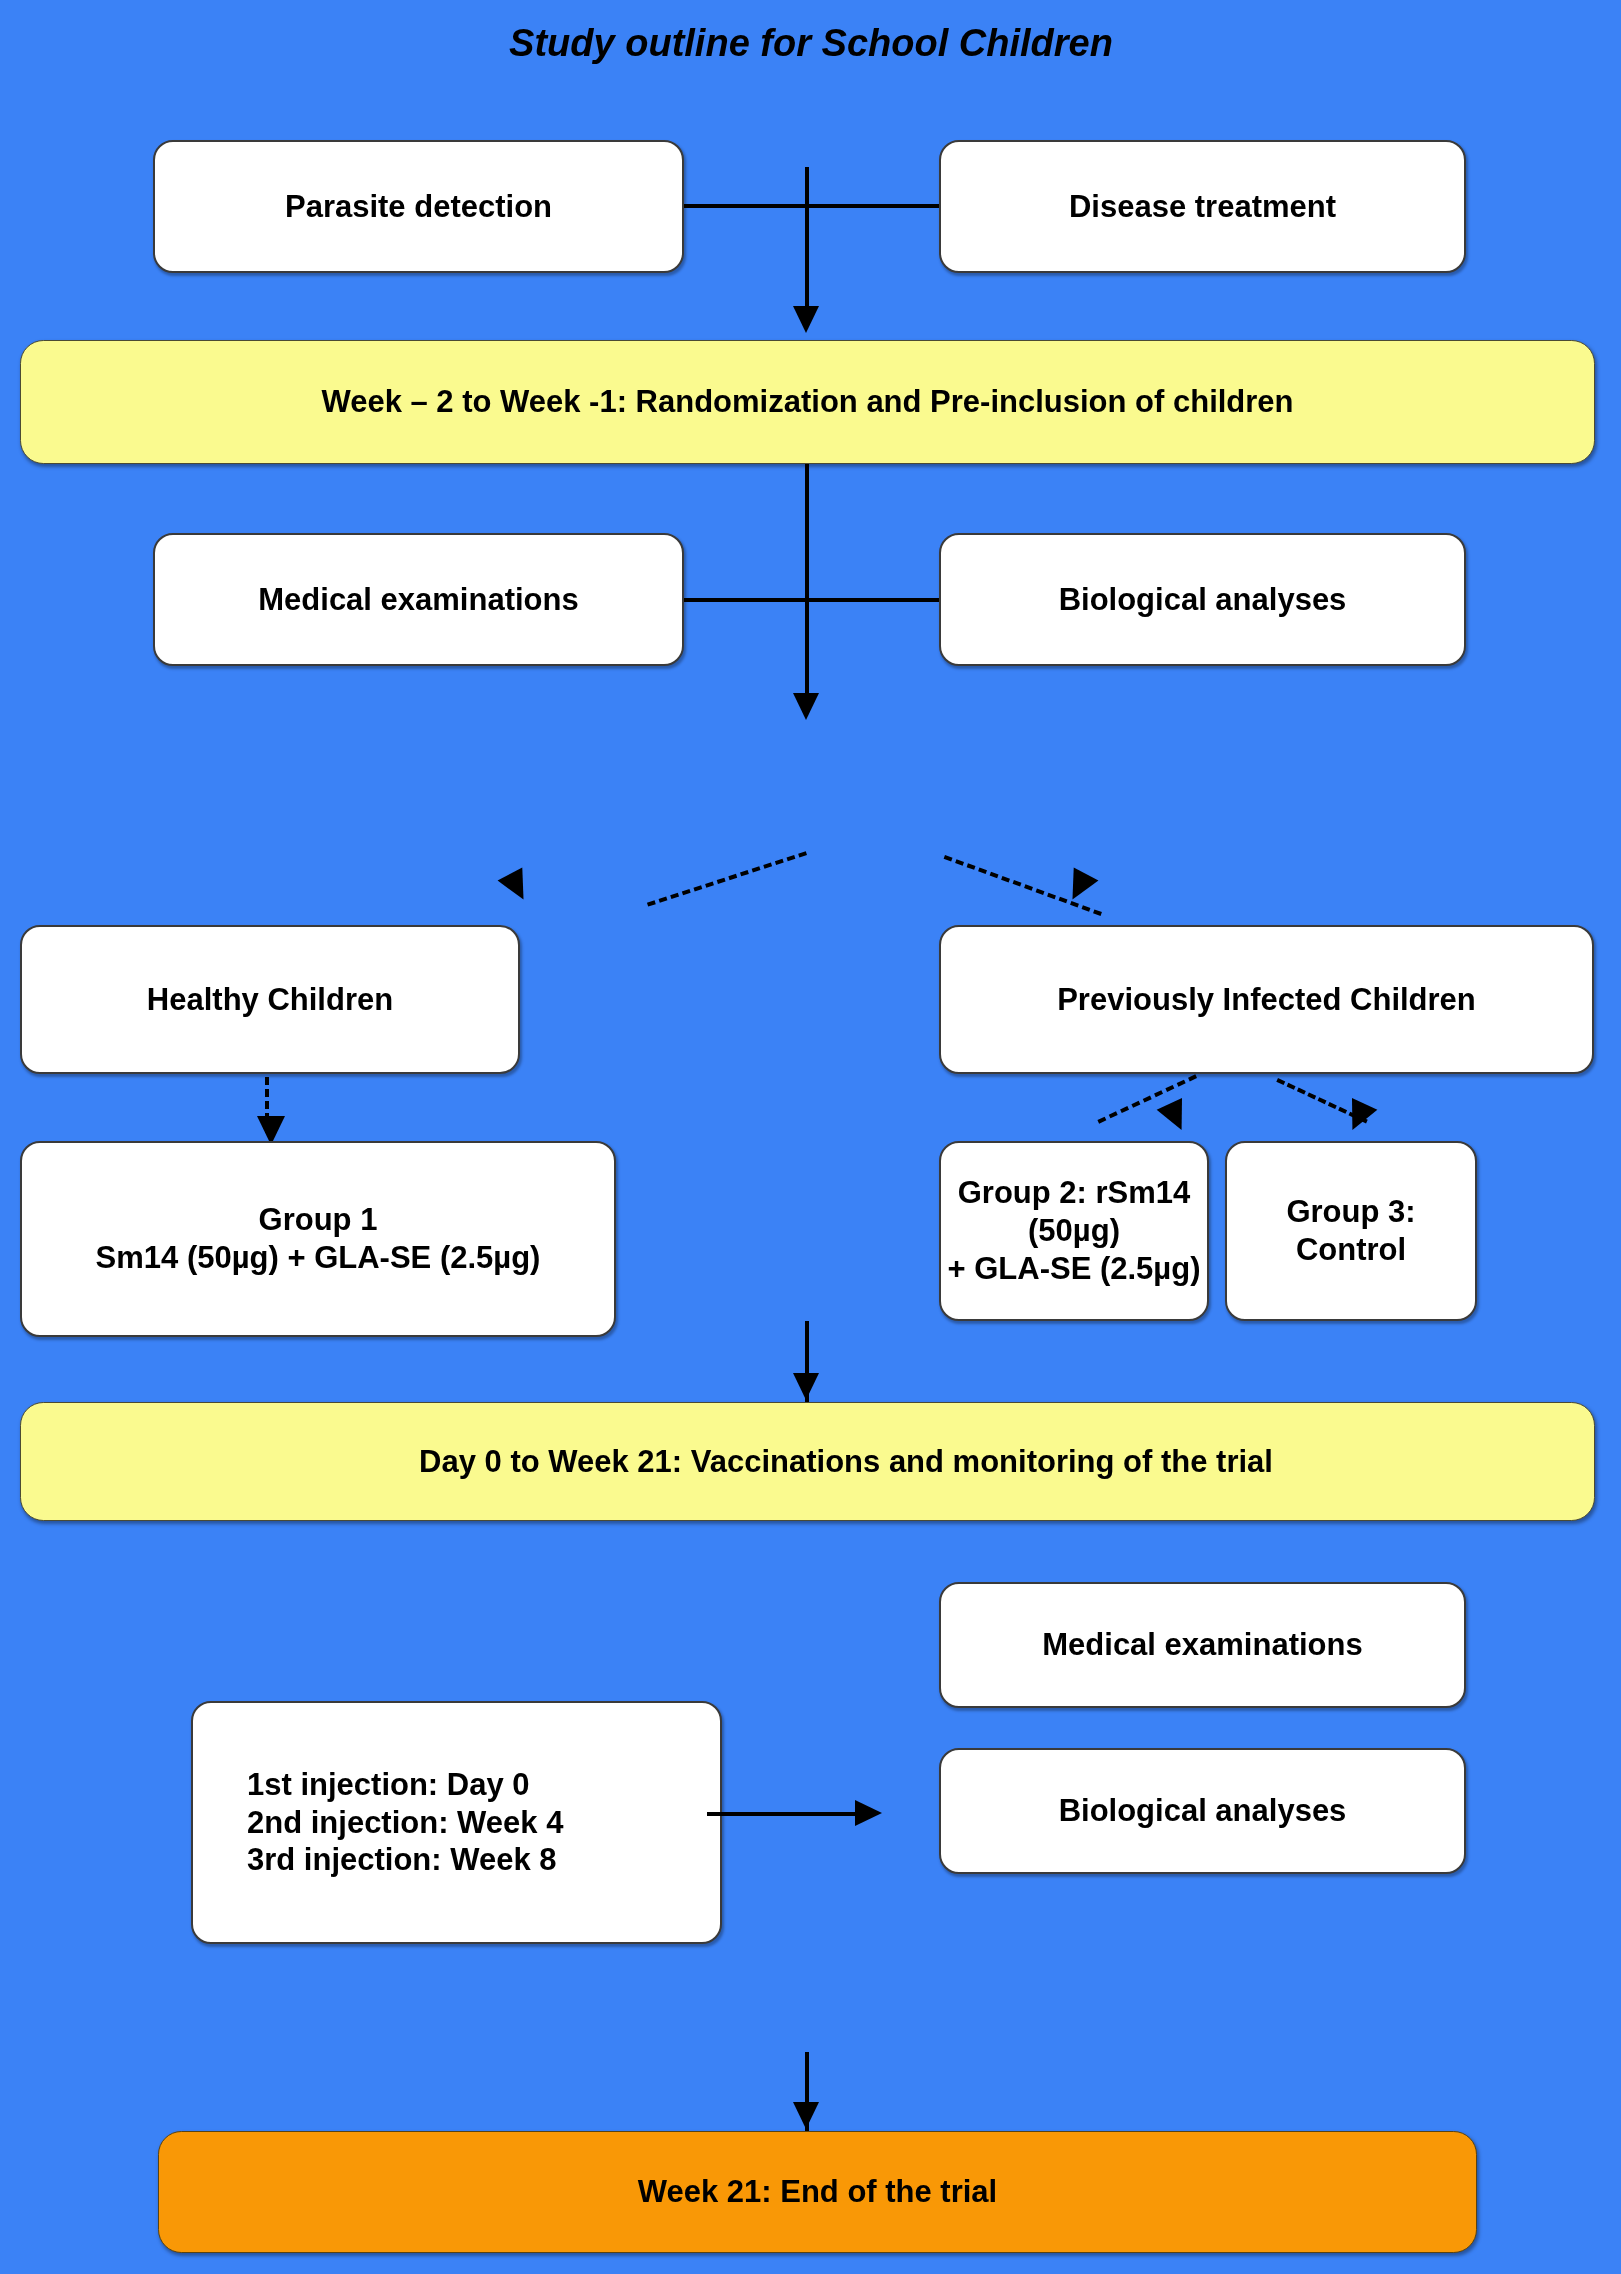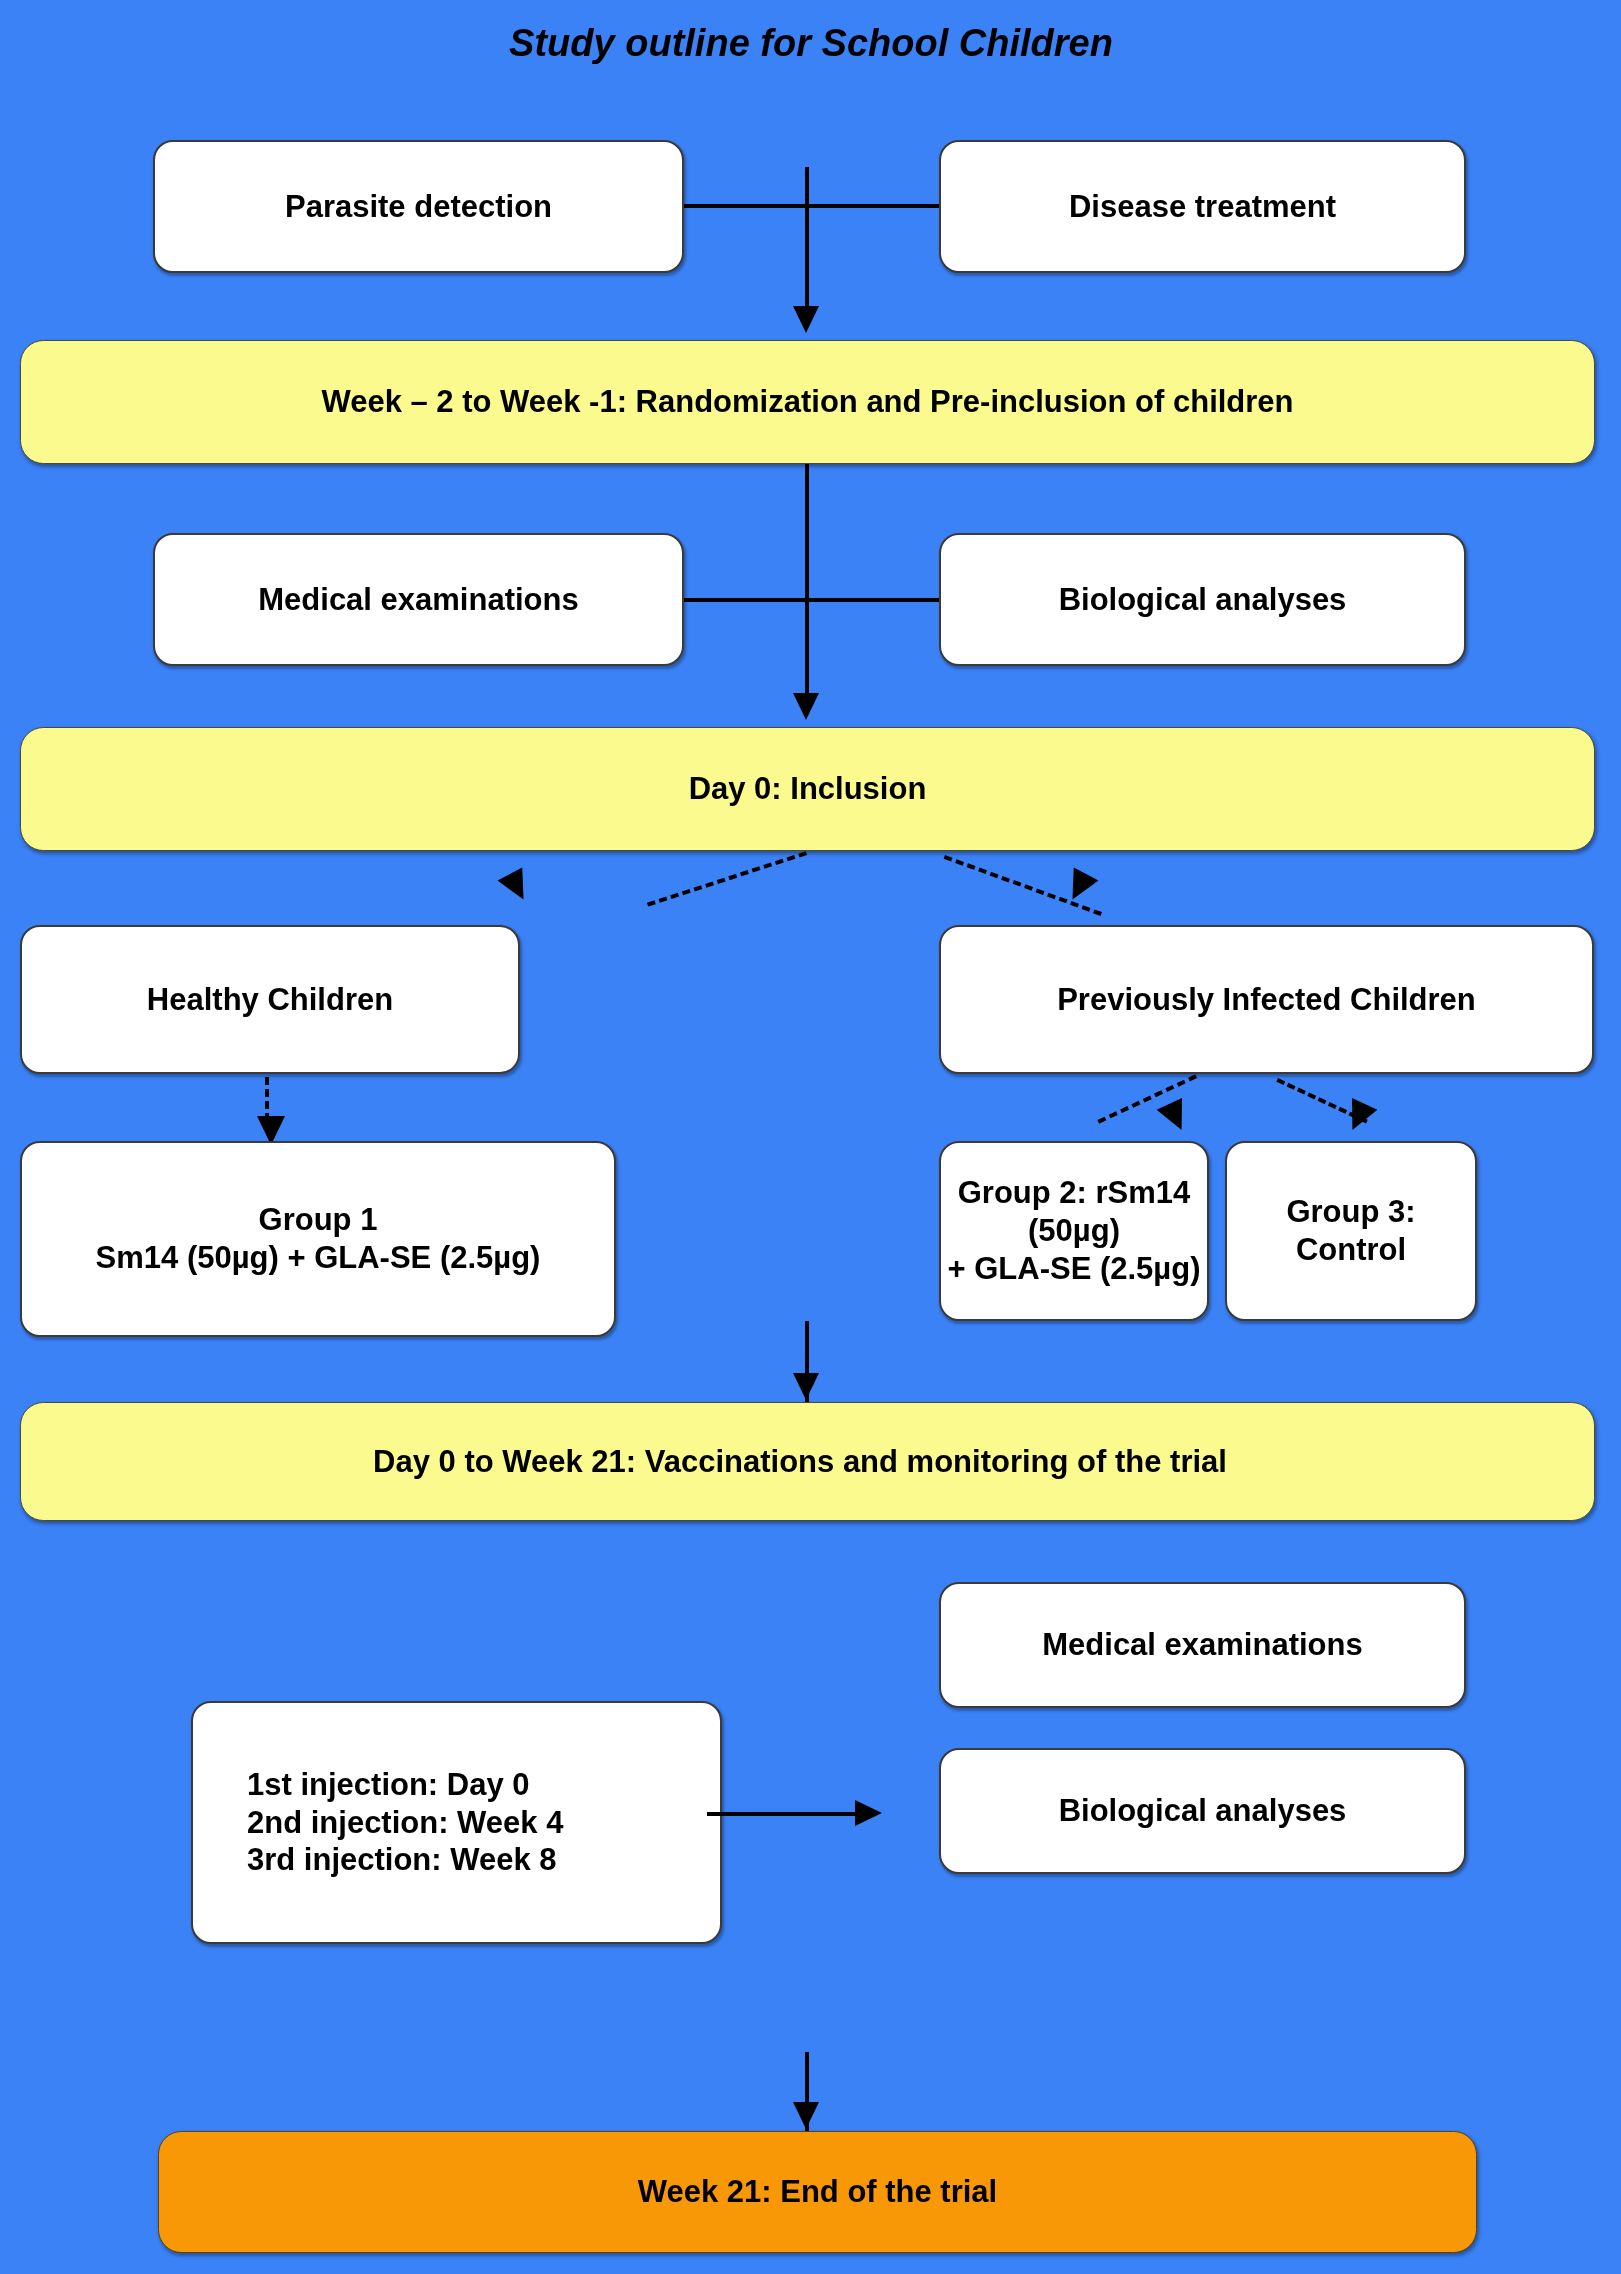--- a/index.html
+++ b/index.html
@@ -144,23 +144,20 @@
   <div class="node" style="left:153px; top:533px; width:531px; height:133px;">
     <span class="txt">Medical examinations</span>
   </div>
 
   <div class="node" style="left:939px; top:533px; width:527px; height:133px;">
     <span class="txt">Biological analyses</span>
   </div>
 
   <div class="hline" style="left:684px; top:598px; width:255px;"></div>
 
-  <div class="node band" style="left:20px; top:727px; width:1575px; height:124px;">
-    <span class="txt">Day 0: Inclusion</span>
-  </div>
 
   <div class="dashline" style="left:807px; top:855px; width:167px; transform:rotate(162deg);"></div>
   <div class="dash-arrow" style="left:500px; top:873px; transform:rotate(-28deg);"></div>
 
   <div class="dashline" style="left:945px; top:855px; width:167px; transform:rotate(20deg);"></div>
   <div class="dash-arrow" style="left:1068px; top:873px; transform:rotate(28deg);"></div>
 
   <div class="node" style="left:20px; top:925px; width:500px; height:149px;">
     <span class="txt">Healthy Children</span>
   </div>
@@ -190,21 +187,21 @@
 
   <div class="node tight" style="left:1225px; top:1141px; width:252px; height:180px;">
     <span class="txt">Group 3:
 Control</span>
   </div>
 
   <div class="vline" style="left:805px; top:1321px; height:81px;"></div>
   <div class="arrow-down" style="left:793px; top:1373px;"></div>
 
   <div class="node band left-text" style="left:20px; top:1402px; width:1575px; height:119px;">
-    <span class="txt" style="width:1476px; text-align:center;">Day 0 to Week 21: Vaccinations and monitoring of the trial</span>
+    <span class="txt" style="width:1476px; text-align:center;margin-left:46px;">Day 0 to Week 21: Vaccinations and monitoring of the trial</span>
   </div>
 
   <div class="node left-text" style="left:161px; top:1701px; width:531px; height:243px;margin-left:30px;">
     <span class="txt" style="padding-left:54px;">1st injection: Day 0
 2nd injection: Week 4
 3rd injection: Week 8</span>
   </div>
 
   <div class="hline" style="left:707px; top:1812px; width:153px;"></div>
   <div class="arrow-right" style="left:855px; top:1800px;"></div>

